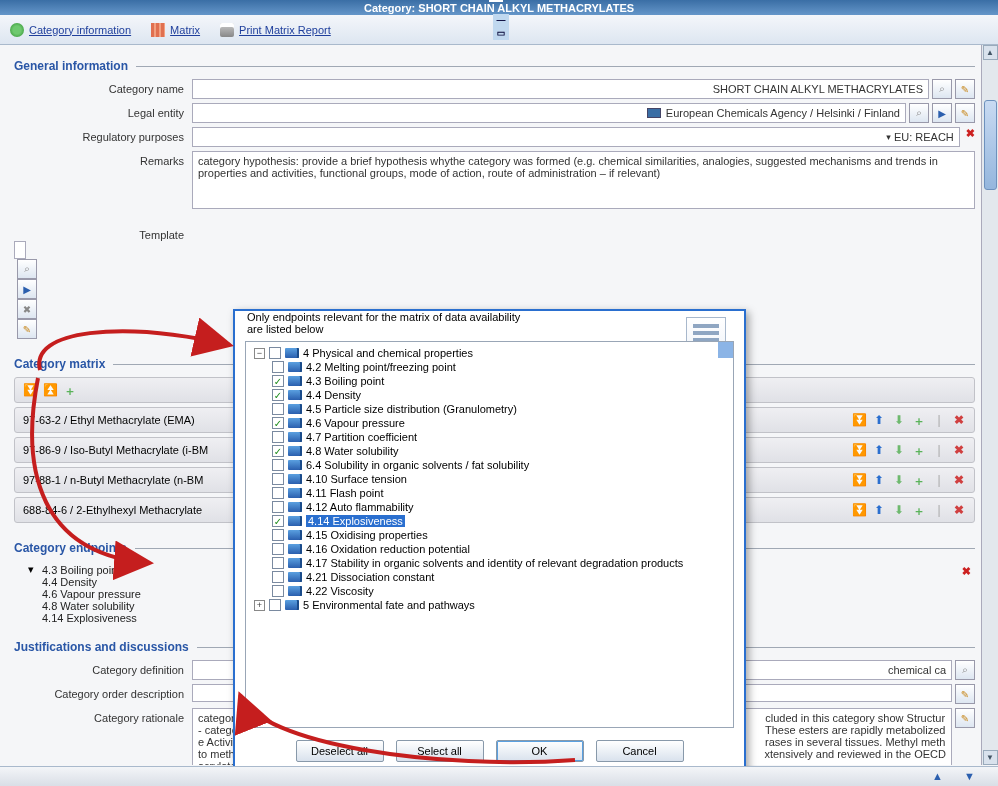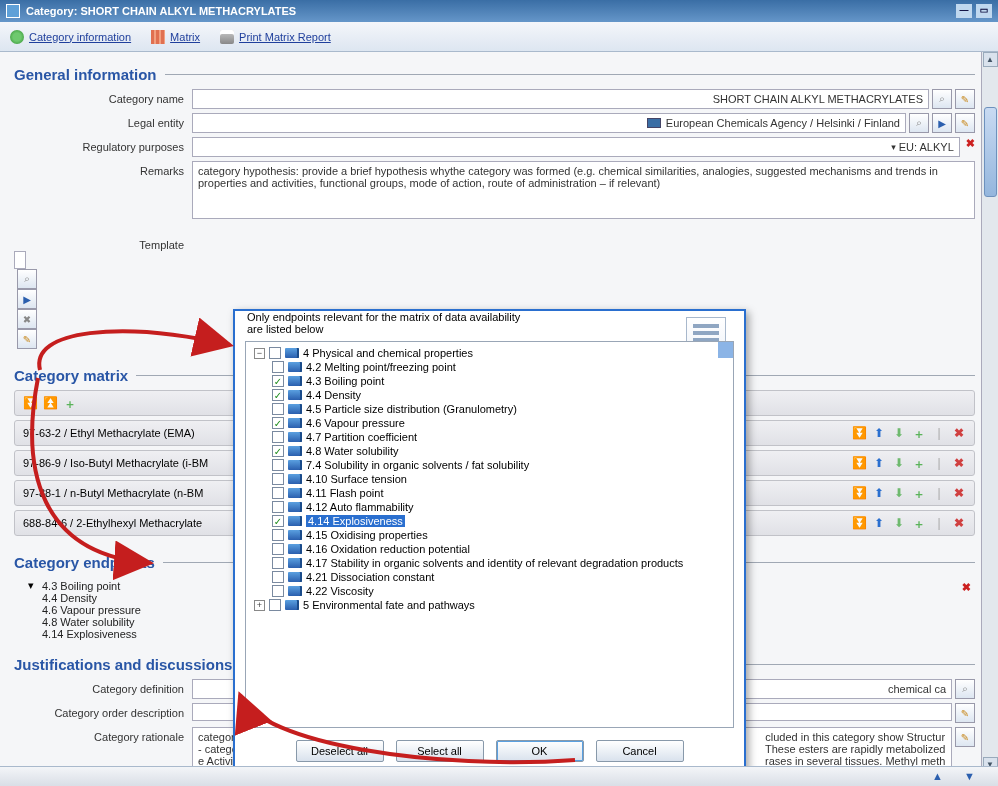--- a/index.html
+++ b/index.html
@@ -8,25 +8,26 @@
     font-size: 11px;
     background: #f5f6f8;
     width: 998px;
     height: 786px;
     overflow: hidden;
     position: relative;
   }
   .window-title {
     background: linear-gradient(#3a6ea5, #6596c9);
     color: #fff;
-    height: 22px;
+    height: 15px;
     display: flex;
     align-items: center;
     padding: 0 6px;
     font-weight: bold;
+    flex-direction: column;
   }
   .window-title .icon-box { width:14px; height:14px; background:#5ea0d8; margin-right:6px; border:1px solid #fff; }
   .window-title .spacer { flex:1; }
   .window-title .win-btn { background:#c0d8ef; color:#003; width:16px; height:14px; margin-left:4px; text-align:center; font-size:9px; line-height:13px; cursor:pointer; }
   .toolbar {
     background: linear-gradient(#f4f6fa, #dde6f1);
     height: 30px;
     display: flex;
     align-items: center;
     padding: 0 10px;
@@ -52,21 +53,21 @@
   .scroll-arrow { width:15px; height:15px; background:#d9e2ed; border:1px solid #9ab; font-size:8px; text-align:center; line-height:13px; color:#456; }
   fieldset {
     border: none;
     border-top: 1px solid #a0a8b4;
     margin-bottom: 14px;
     padding-top: 6px;
   }
   legend {
     color: #2956a6;
     font-weight: bold;
-    font-size: 15px;
+    font-size: 12px;
     padding-right: 8px;
   }
   .form-row { display:flex; align-items:flex-start; margin-bottom:4px; }
   .form-row label { width:178px; text-align:right; padding-right:8px; color:#333; padding-top:4px; }
   .input-like {
     flex:1;
     background:#fff;
     border:1px solid #aab;
     padding:3px 5px;
     color:#333;
@@ -206,21 +207,21 @@
         <span class="flag"></span>
         <span>European Chemicals Agency / Helsinki / Finland</span>
       </div>
       <span class="btn-square btn-lookup"></span>
       <span class="btn-square btn-arrow"></span>
       <span class="btn-square btn-pencil"></span>
     </div>
     <div class="form-row">
       <label>Regulatory purposes</label>
       <div class="input-like chip-dropdown">
-        <span>EU: ALKYL</span>
+        <span>EU: REACH</span>
       </div>
       <span class="reddot" style="margin-left:6px;">✖</span>
     </div>
     <div class="form-row">
       <label>Remarks</label>
       <div class="input-like textarea">
         <span style="white-space:normal;">category hypothesis: provide a brief hypothesis whythe category was formed  (e.g. chemical similarities, analogies, suggested mechanisms and trends in properties and activities, functional groups, mode of action, route of administration – if relevant)</span>
       </div>
     </div>
     <div class="form-row" style="margin-top:16px;flex-direction:column;">
@@ -405,21 +406,21 @@
           <span>4.7 Partition coefficient</span>
         </div>
         <div class="tree-item">
           <span class="chk checked"></span>
           <span class="book"></span>
           <span>4.8 Water solubility</span>
         </div>
         <div class="tree-item">
           <span class="chk"></span>
           <span class="book"></span>
-          <span>7.4 Solubility in organic solvents / fat solubility</span>
+          <span>6.4 Solubility in organic solvents / fat solubility</span>
         </div>
         <div class="tree-item">
           <span class="chk"></span>
           <span class="book"></span>
           <span>4.10 Surface tension</span>
         </div>
         <div class="tree-item">
           <span class="chk"></span>
           <span class="book"></span>
           <span>4.11 Flash point</span>

